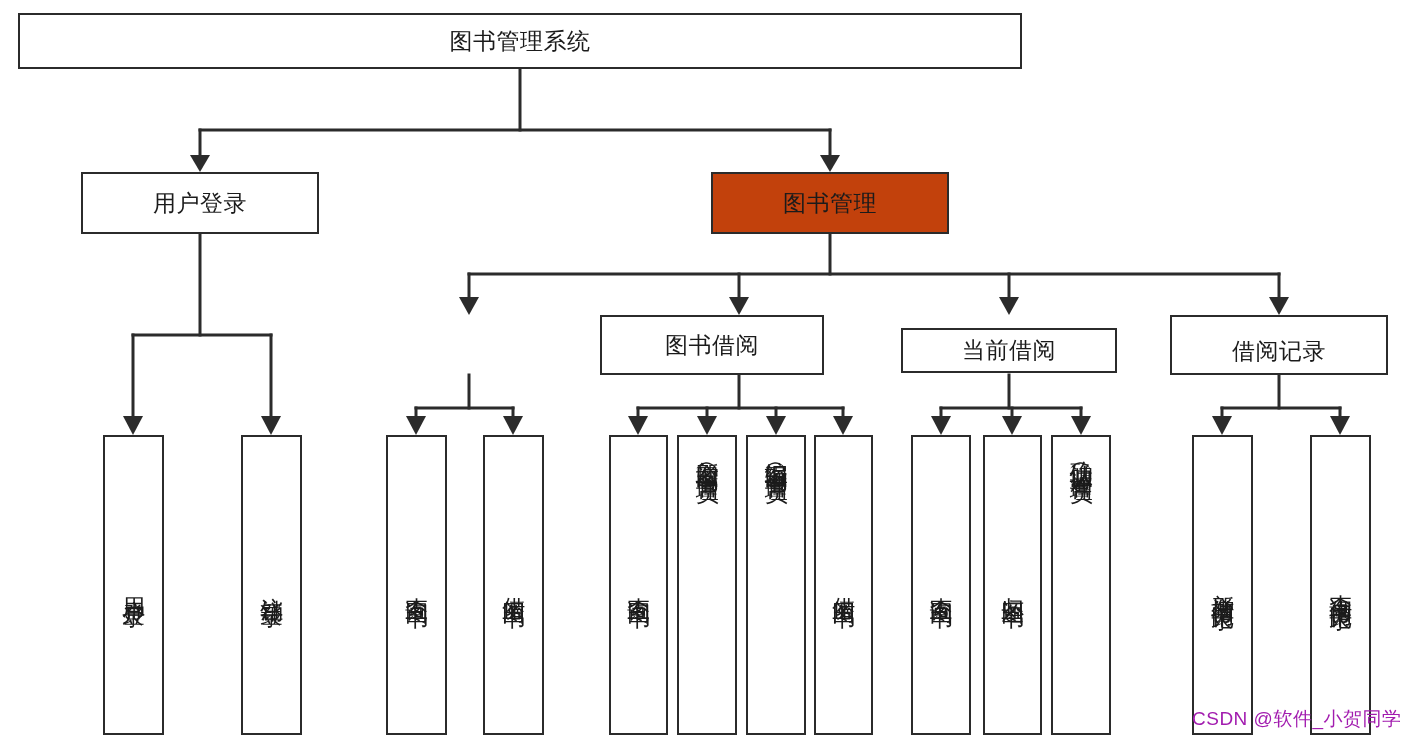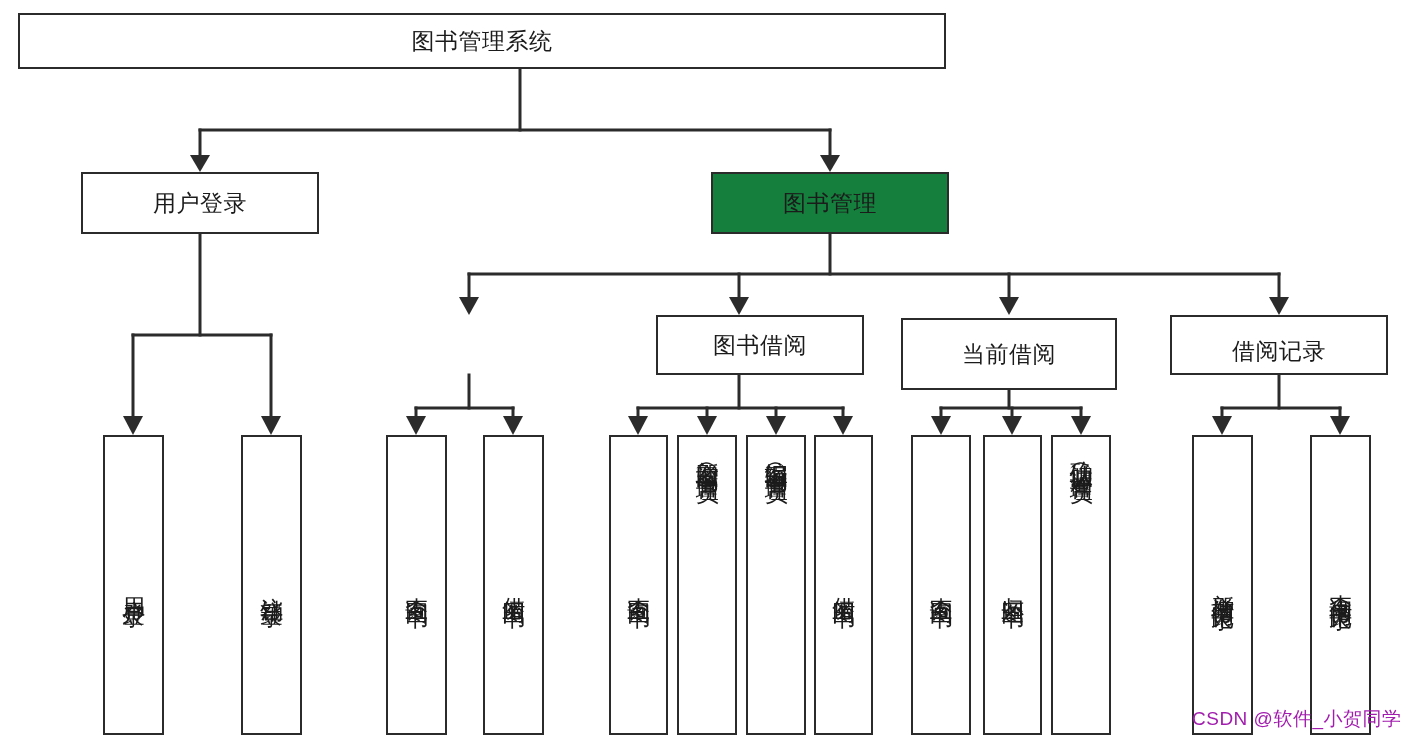--- a/index.html
+++ b/index.html
@@ -166,35 +166,35 @@
       <path d="M 1222 408 L 1340 408"></path>
       <path d="M 1222 408 L 1222 420"></path>
       <path d="M 1340 408 L 1340 420"></path>
     </g>
     <g fill="#2b2b2b">
       <path d="M 1212 416 L 1232 416 L 1222 435 Z"></path>
       <path d="M 1330 416 L 1350 416 L 1340 435 Z"></path>
     </g>
   </svg>
 
-  <div class="node-box" style="left: 18px; top: 13px; width: 928px; height: 56px; border-color: rgb(43, 43, 43); background: rgb(255, 255, 255);">
+  <div class="node-box" style="left: 18px; top: 13px; width: 1004px; height: 56px; border-color: rgb(43, 43, 43); background: rgb(255, 255, 255);">
     <span class="node-label-h" style="color: rgb(27, 27, 27);">图书管理系统</span>
   </div>
 
   <div class="node-box" style="left: 81px; top: 172px; width: 238px; height: 62px; border-color: rgb(43, 43, 43); background: rgb(255, 255, 255);">
     <span class="node-label-h" style="color: rgb(27, 27, 27);">用户登录</span>
   </div>
-  <div class="node-box" style="left: 711px; top: 172px; width: 238px; height: 62px; border-color: rgb(43, 43, 43); background: #15803d;">
+  <div class="node-box" style="left: 711px; top: 172px; width: 238px; height: 62px; border-color: rgb(43, 43, 43); background: #c2410c;">
     <span class="node-label-h" style="color: rgb(27, 27, 27);">图书管理</span>
   </div>
 
-  <div class="node-box" style="left: 656px; top: 315px; width: 208px; height: 60px; border-color: rgb(43, 43, 43); background: rgb(255, 255, 255);">
+  <div class="node-box" style="left: 600px; top: 315px; width: 224px; height: 60px; border-color: rgb(43, 43, 43); background: rgb(255, 255, 255);">
     <span class="node-label-h" style="color: rgb(27, 27, 27);">图书借阅</span>
   </div>
-  <div class="node-box" style="left: 901px; top: 318px; width: 216px; height: 72px; border-color: rgb(43, 43, 43); background: rgb(255, 255, 255);">
+  <div class="node-box" style="left: 901px; top: 328px; width: 216px; height: 45px; border-color: rgb(43, 43, 43); background: rgb(255, 255, 255);">
     <span class="node-label-h" style="color: rgb(27, 27, 27);">当前借阅</span>
   </div>
   <div class="node-box" style="left: 1170px; top: 315px; width: 218px; height: 60px; border-color: rgb(43, 43, 43); background: rgb(255, 255, 255);">
     <span class="node-label-h" style="color: rgb(27, 27, 27); margin-top: 12px;">借阅记录</span>
   </div>
 
   <div class="node-box leaf-box centered" style="left: 103px; top: 435px; width: 61px; height: 300px; border-color: rgb(43, 43, 43); background: rgb(255, 255, 255);">
     <span class="node-label-v" style="color: rgb(27, 27, 27);">用户登录</span>
   </div>
   <div class="node-box leaf-box centered" style="left: 241px; top: 435px; width: 61px; height: 300px; border-color: rgb(43, 43, 43); background: rgb(255, 255, 255);">

